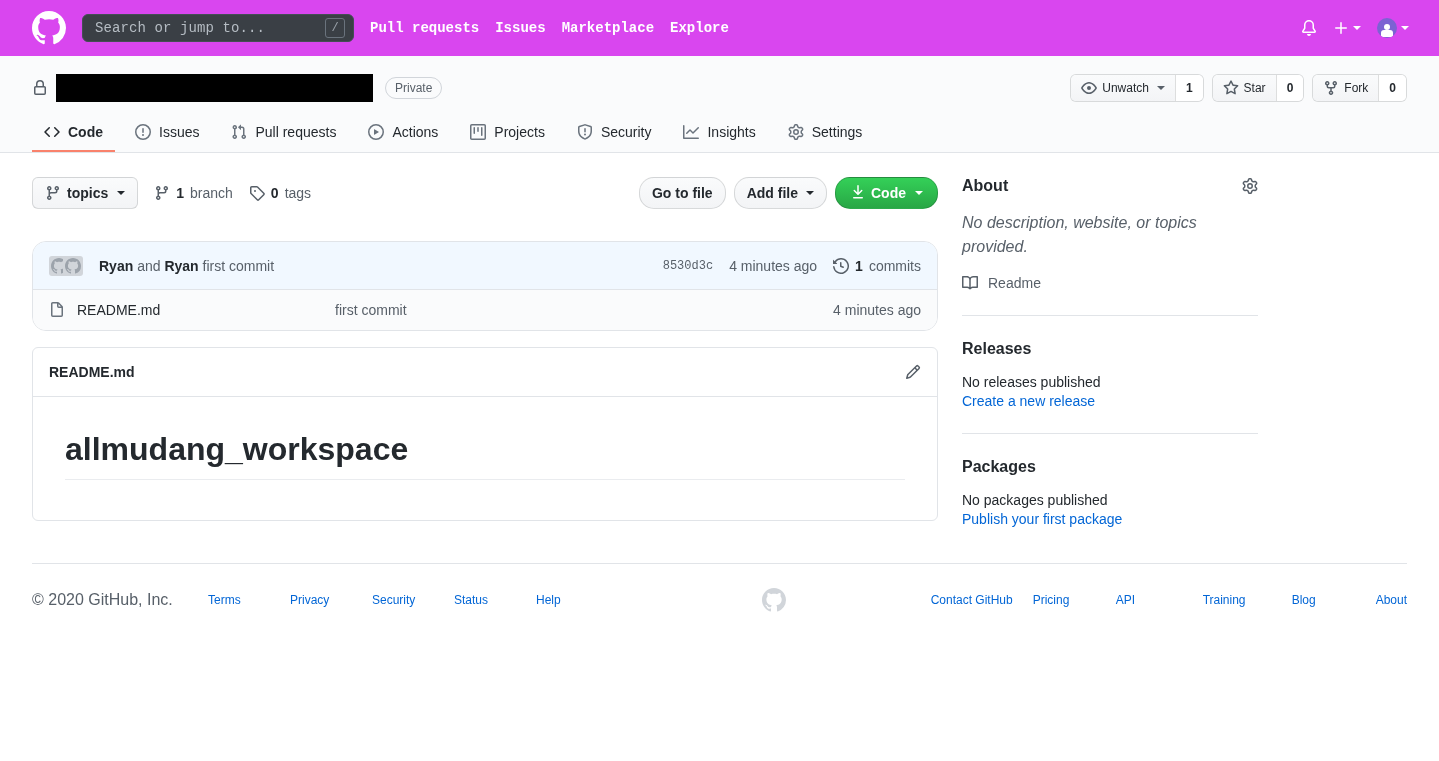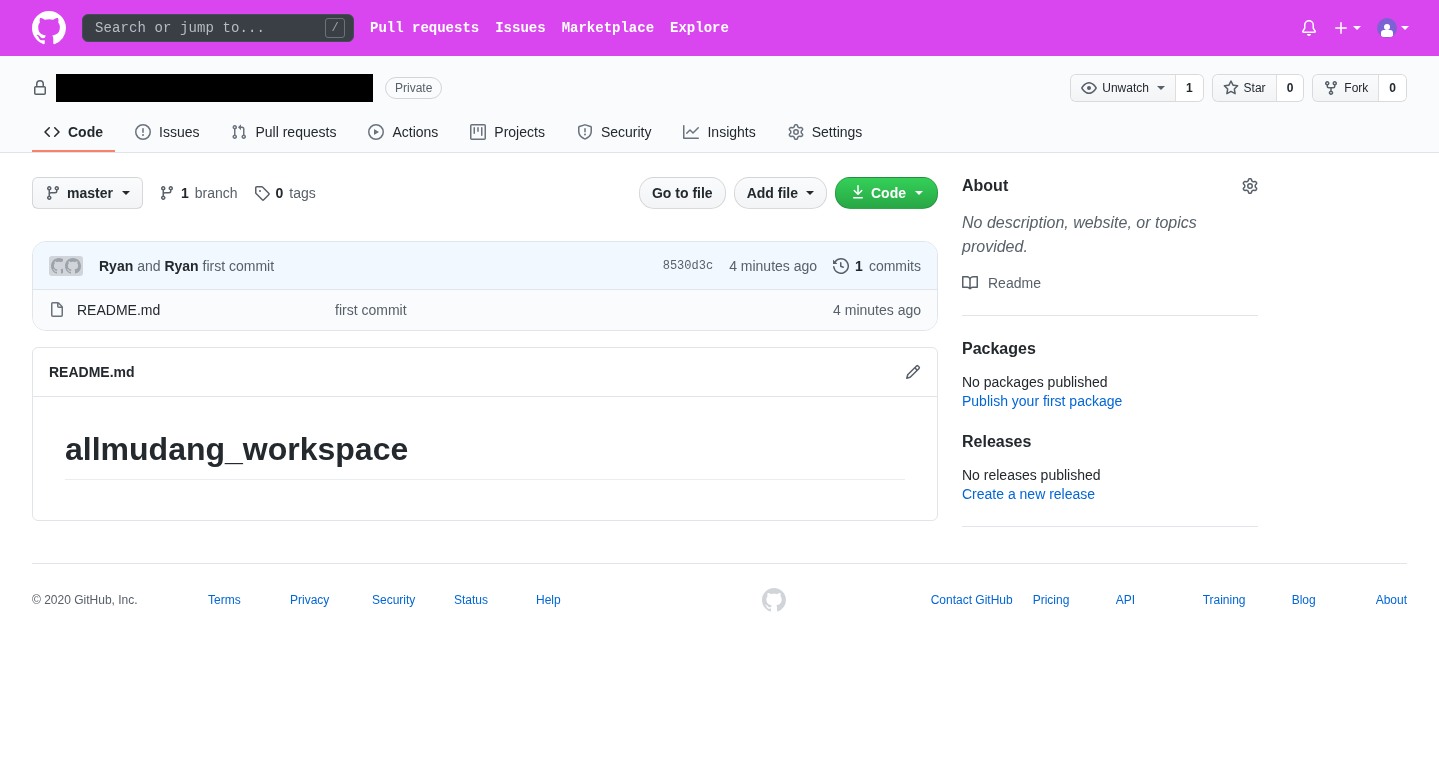--- a/index.html
+++ b/index.html
@@ -271,21 +271,21 @@
 
   
   .footer {
     margin: 0 32px;
     border-top: 1px solid #e1e4e8;
     padding-top: 24px;
     margin-top: 36px;
     display: flex;
     align-items: center;
   }
-  .copy { font-size: 12px; color: #586069; width: 176px; }
+  .copy { font-size: 16px; color: #586069; width: 176px; }
   .foot-links-l { display: flex; gap: 0; }
   .foot-links-l a { font-size: 12px; color: #0366d6; text-decoration: none; width: 82px; }
   .foot-mark { margin: 0 auto; display: flex; align-items: center; }
   .foot-mark svg { fill: #d1d5da; display: block; }
   .foot-links-r { display: flex; align-items: center; gap: 0; }
   .foot-links-r a { font-size: 12px; color: #0366d6; text-decoration: none; text-align: left; }
 </style>
 </head>
 <body>
 
@@ -456,21 +456,21 @@
 <div class="page">
   <div class="col-main">
 
     <div class="branch-bar">
       <span class="branch-btn">
         <span>
             <svg width="16" height="16" viewBox="0 0 16 16">
               <path fill-rule="evenodd" d="M11.75 2.5a.75.75 0 100 1.5.75.75 0 000-1.5zm-2.25.75a2.25 2.25 0 113 2.122V6A2.5 2.5 0 0110 8.5H6a1 1 0 00-1 1v1.128a2.251 2.251 0 11-1.5 0V5.372a2.25 2.25 0 111.5 0v1.836A2.492 2.492 0 016 7h4a1 1 0 001-1v-.628A2.25 2.25 0 019.5 3.25zM4.25 12a.75.75 0 100 1.5.75.75 0 000-1.5zM3.5 3.25a.75.75 0 111.5 0 .75.75 0 01-1.5 0z"></path>
             </svg>
           </span>
-        <span>master</span>
+        <span>topics</span>
         <span class="caret-dark"></span>
       </span>
 
       <div class="branch-meta">
         <span class="meta-item">
           <span>
               <svg width="16" height="16" viewBox="0 0 16 16">
                 <path fill-rule="evenodd" d="M11.75 2.5a.75.75 0 100 1.5.75.75 0 000-1.5zm-2.25.75a2.25 2.25 0 113 2.122V6A2.5 2.5 0 0110 8.5H6a1 1 0 00-1 1v1.128a2.251 2.251 0 11-1.5 0V5.372a2.25 2.25 0 111.5 0v1.836A2.492 2.492 0 016 7h4a1 1 0 001-1v-.628A2.25 2.25 0 019.5 3.25zM4.25 12a.75.75 0 100 1.5.75.75 0 000-1.5zM3.5 3.25a.75.75 0 111.5 0 .75.75 0 01-1.5 0z"></path>
               </svg>
             </span>
@@ -582,30 +582,30 @@
             <svg width="16" height="16" viewBox="0 0 16 16">
               <path fill-rule="evenodd" d="M0 1.75A.75.75 0 01.75 1h4.253c1.227 0 2.317.59 3 1.501A3.744 3.744 0 0111.006 1h4.245a.75.75 0 01.75.75v10.5a.75.75 0 01-.75.75h-4.507a2.25 2.25 0 00-1.591.659l-.622.621a.75.75 0 01-1.06 0l-.622-.621A2.25 2.25 0 005.258 13H.75a.75.75 0 01-.75-.75V1.75zm8.755 3a2.25 2.25 0 012.25-2.25H14.5v9h-3.757c-.71 0-1.4.201-1.992.572l.004-7.322zm-1.504 7.324l.004-5.073-.002-2.253A2.25 2.25 0 005.003 2.5H1.5v9h3.757a3.75 3.75 0 011.994.574z"></path>
             </svg>
           </span>
         <span>Readme</span>
       </div>
       <div class="side-divider"></div>
     </div>
 
     <div class="side-block">
-      <h2>Packages</h2>
-      <div class="side-note">No packages published</div>
-      <a class="side-a">Publish your first package</a>
-    </div>
-
-    <div class="side-block">
       <h2>Releases</h2>
       <div class="side-note">No releases published</div>
       <a class="side-a">Create a new release</a>
       <div class="side-divider"></div>
+    </div>
+
+    <div class="side-block">
+      <h2>Packages</h2>
+      <div class="side-note">No packages published</div>
+      <a class="side-a">Publish your first package</a>
     </div>
   </div>
 </div>
 
 <div class="footer">
   <span class="copy">© 2020 GitHub, Inc.</span>
   <span class="foot-links-l">
     <a>Terms</a>
     <a>Privacy</a>
     <a>Security</a>

